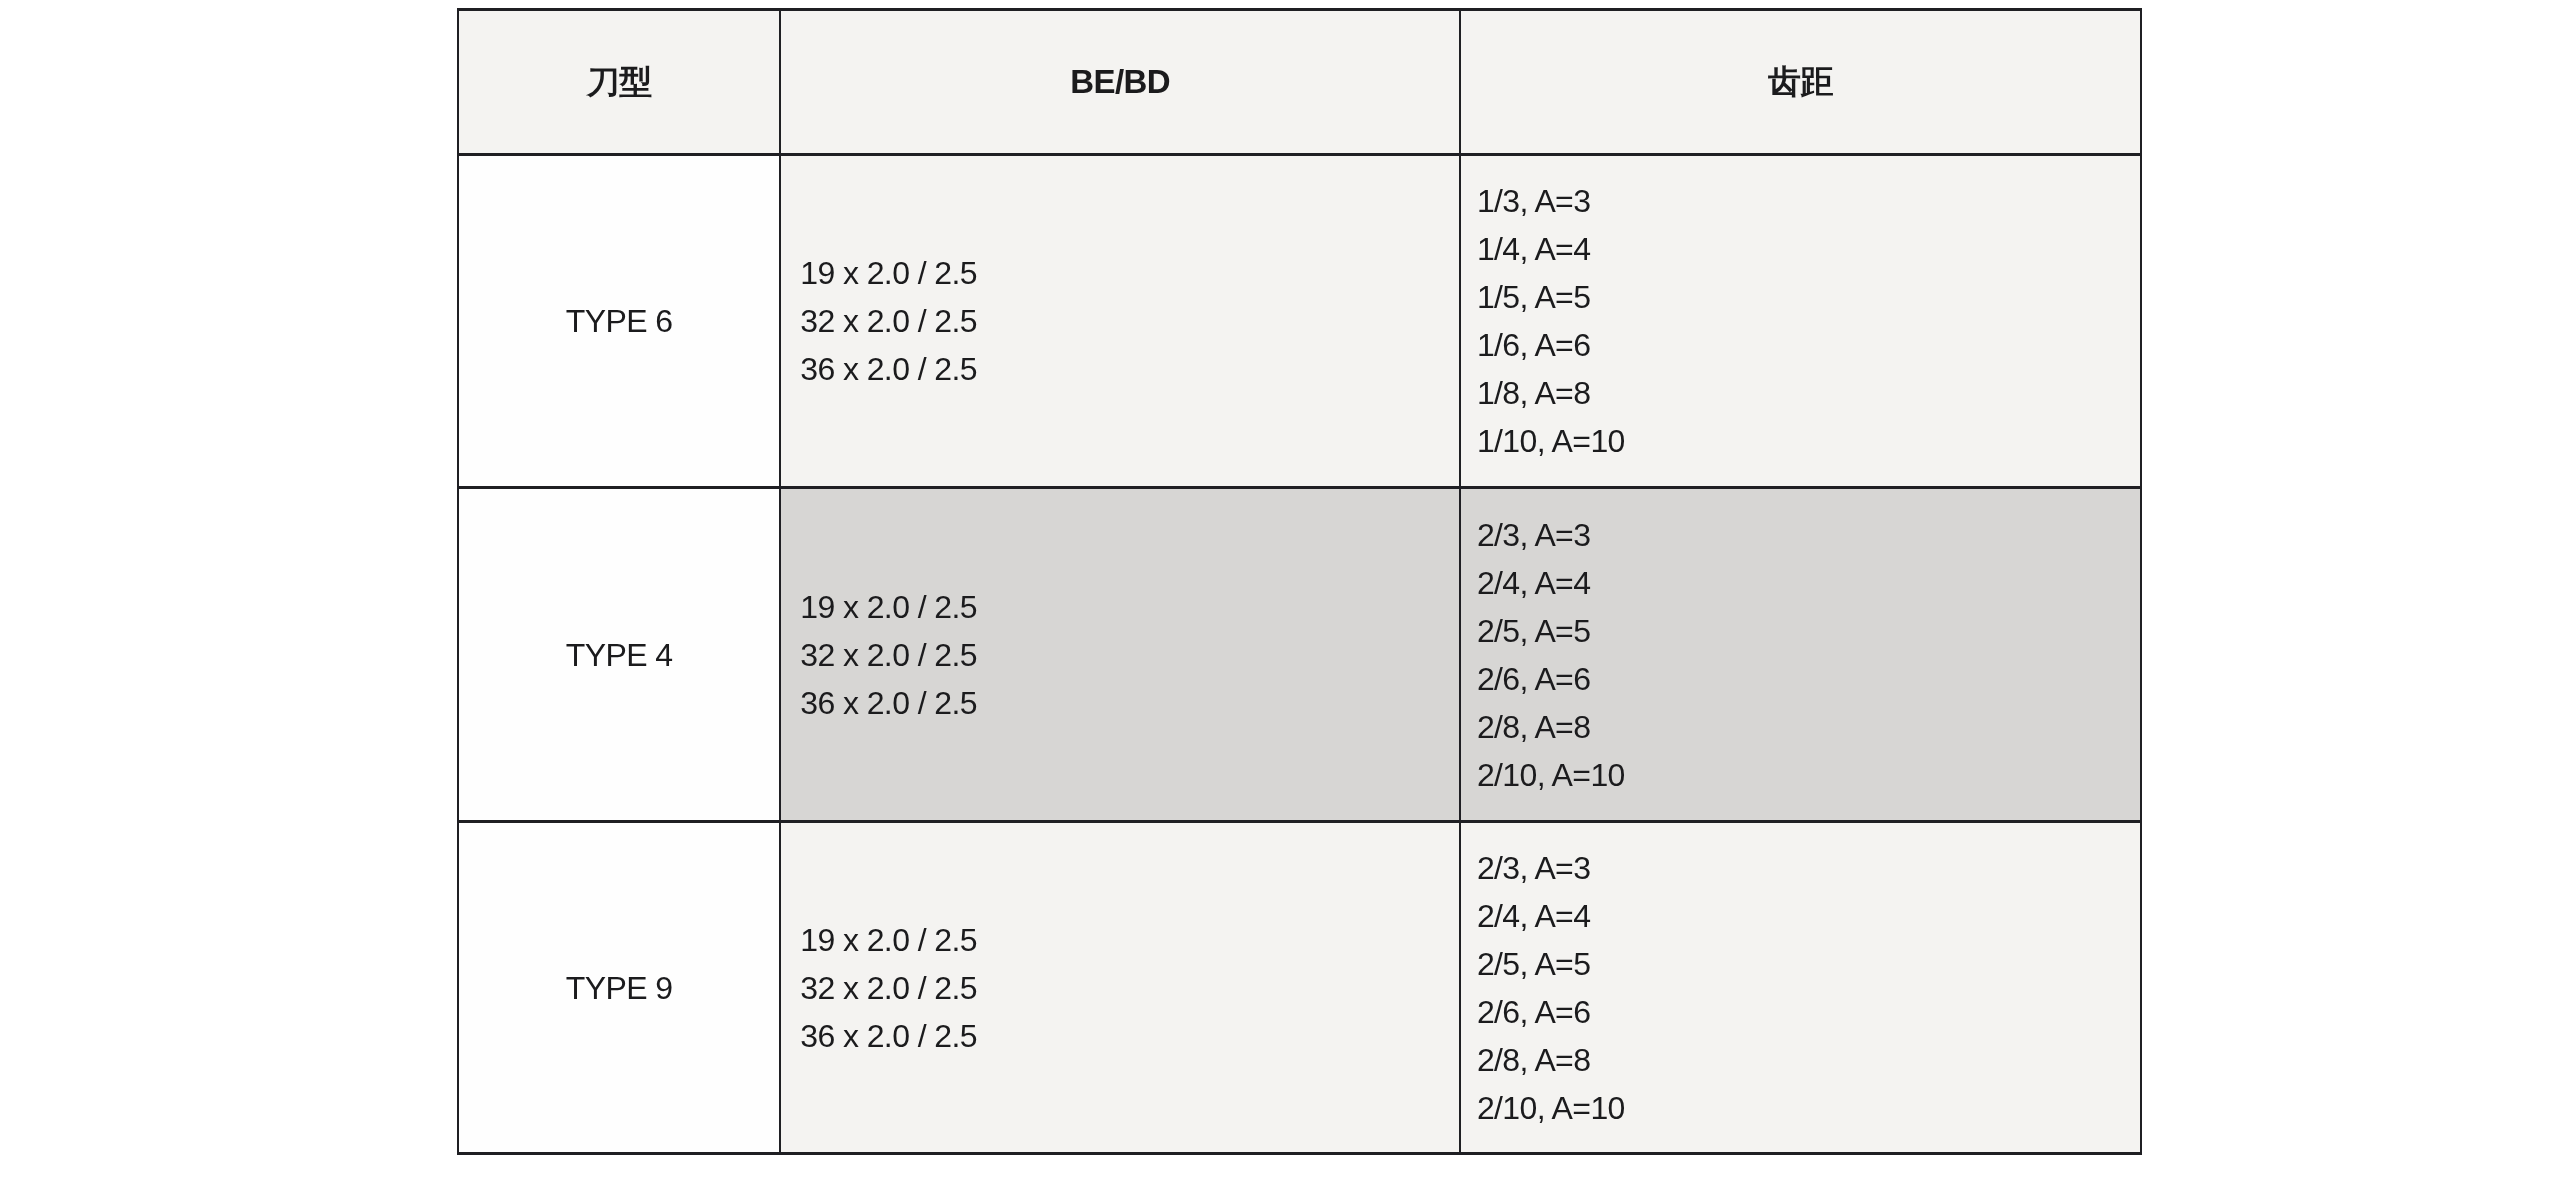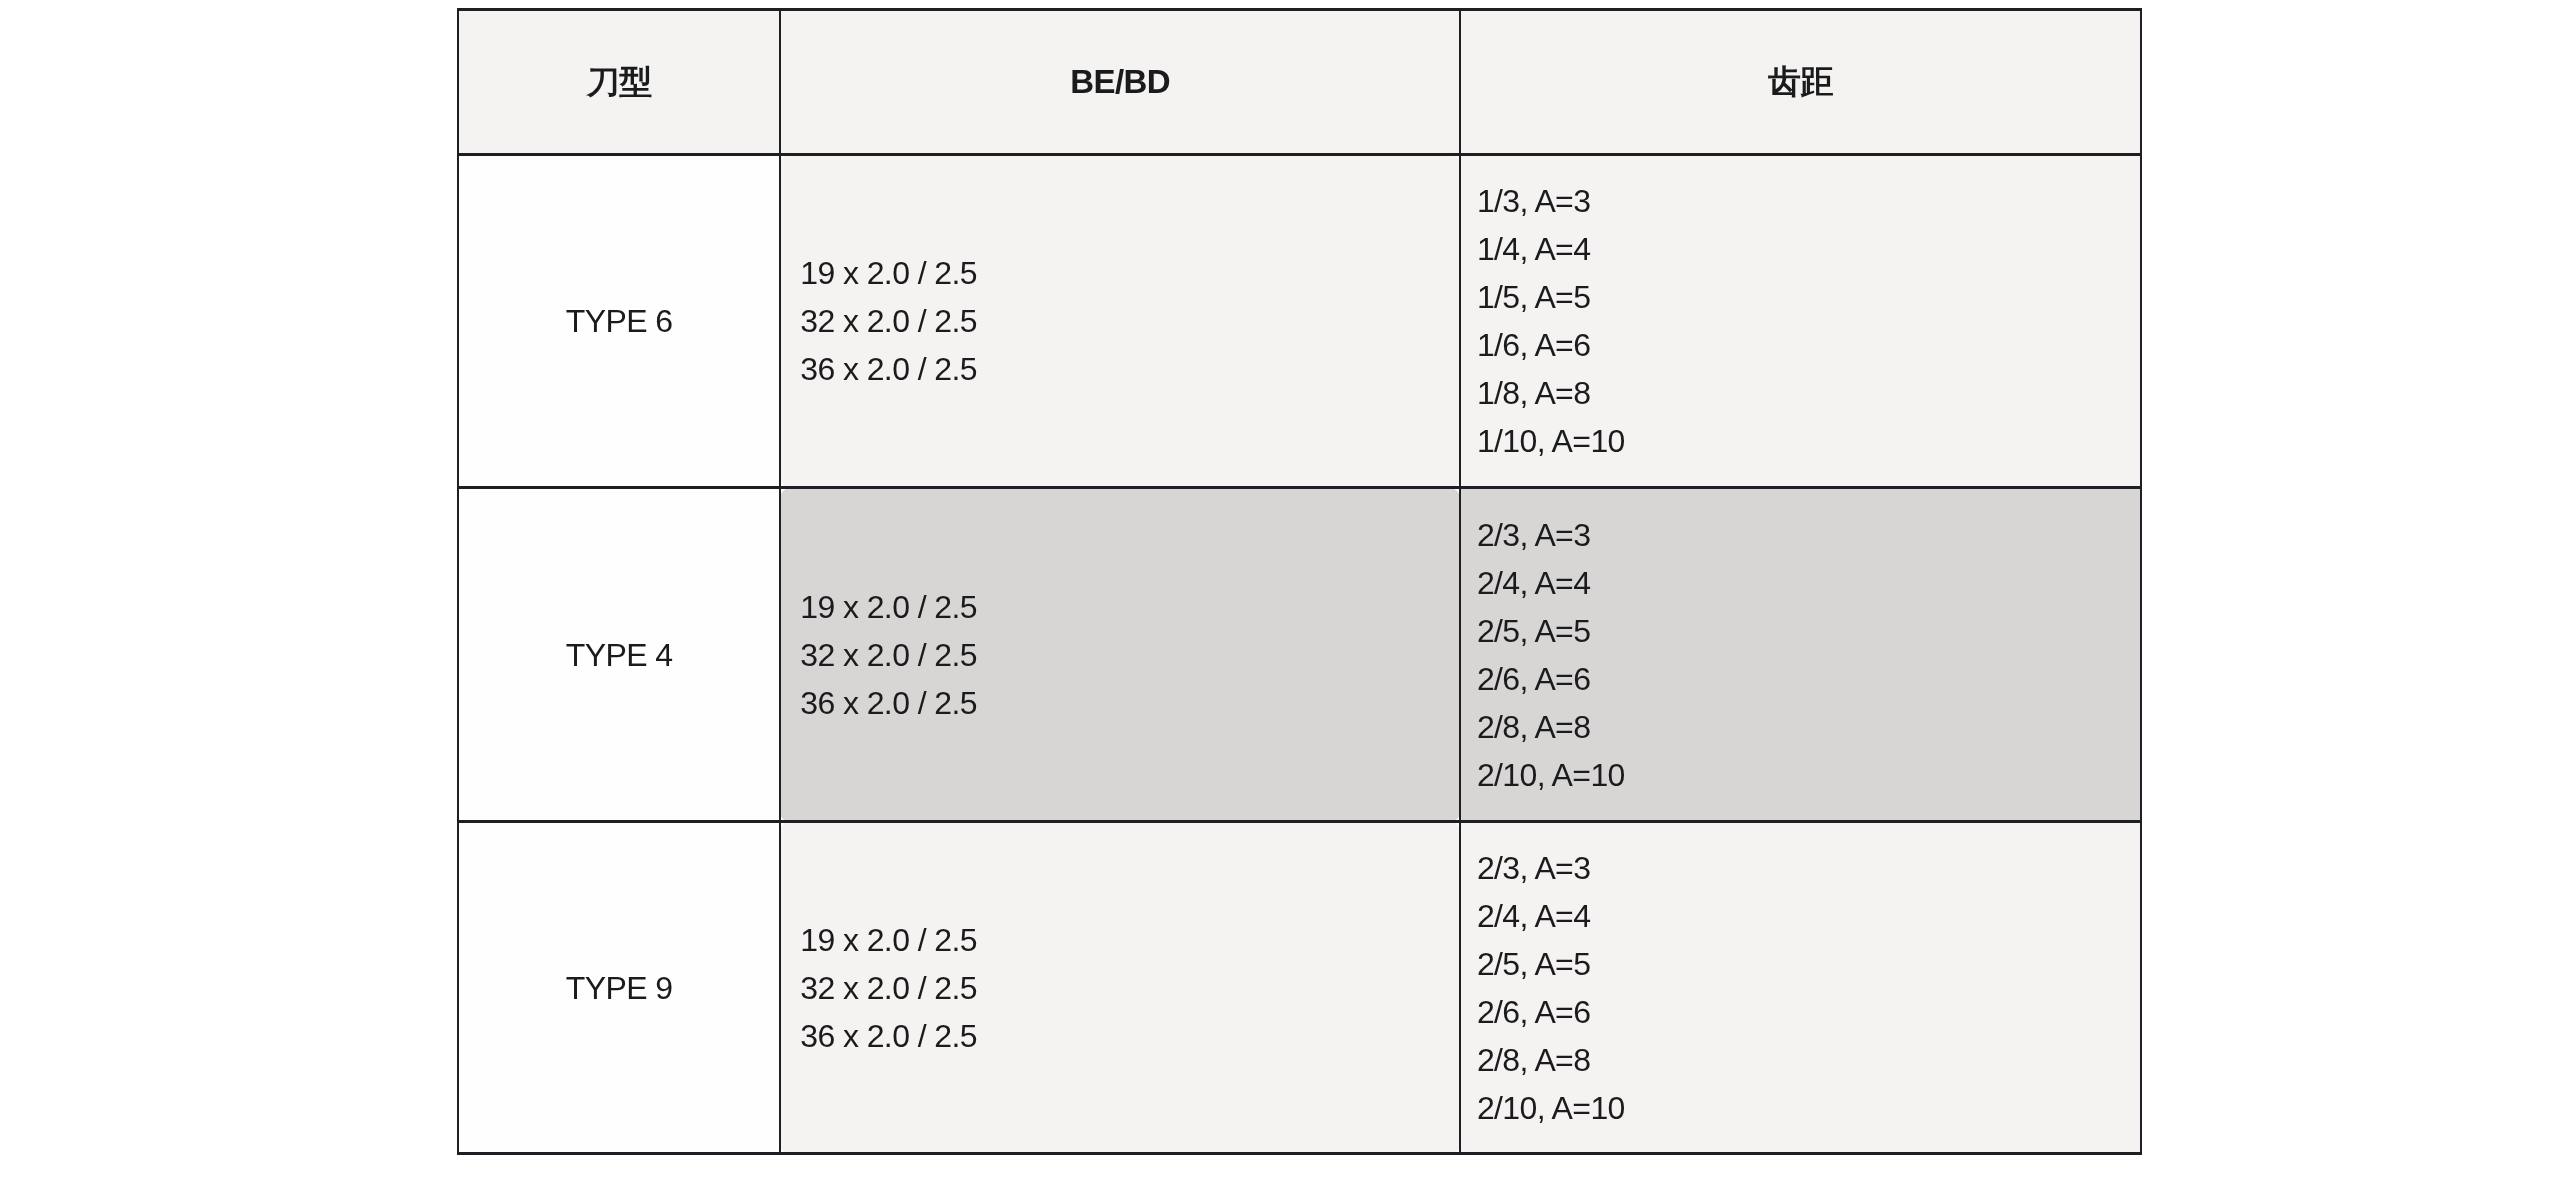--- a/index.html
+++ b/index.html
@@ -55,21 +55,20 @@
     background:var(--cell-bg);
   }
   td.type-cell{
     background:var(--type-cell-bg);
     text-align:center;
   }
   td.bebd-cell{
     text-align:left;
     padding-left:19px;
     white-space:pre-line;
-    border-radius:10px;
   }
   td.pitch-cell{
     text-align:left;
     padding-left:16px;
     white-space:pre-line;
   }
   tbody tr.highlighted td.bebd-cell,
   tbody tr.highlighted td.pitch-cell{
     background:var(--highlight);
   }

